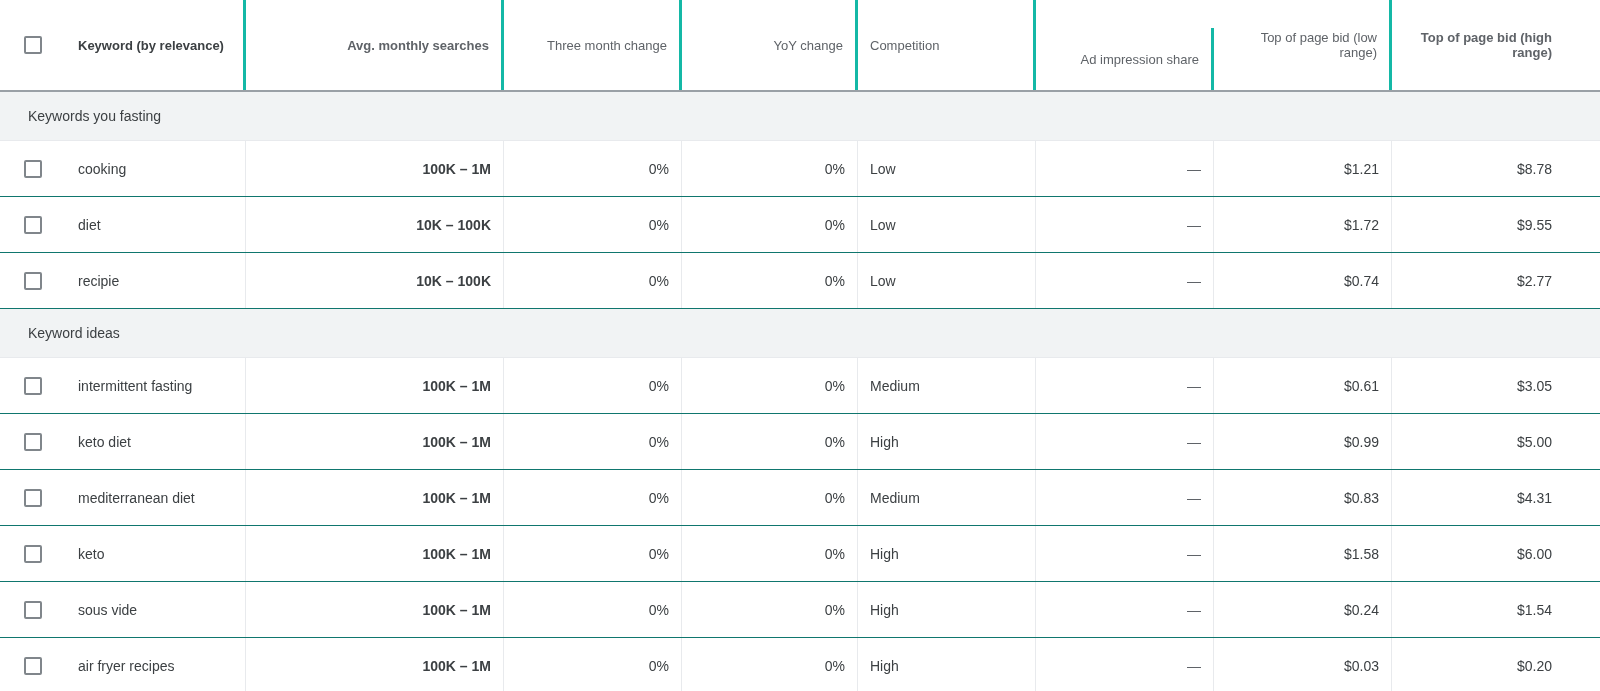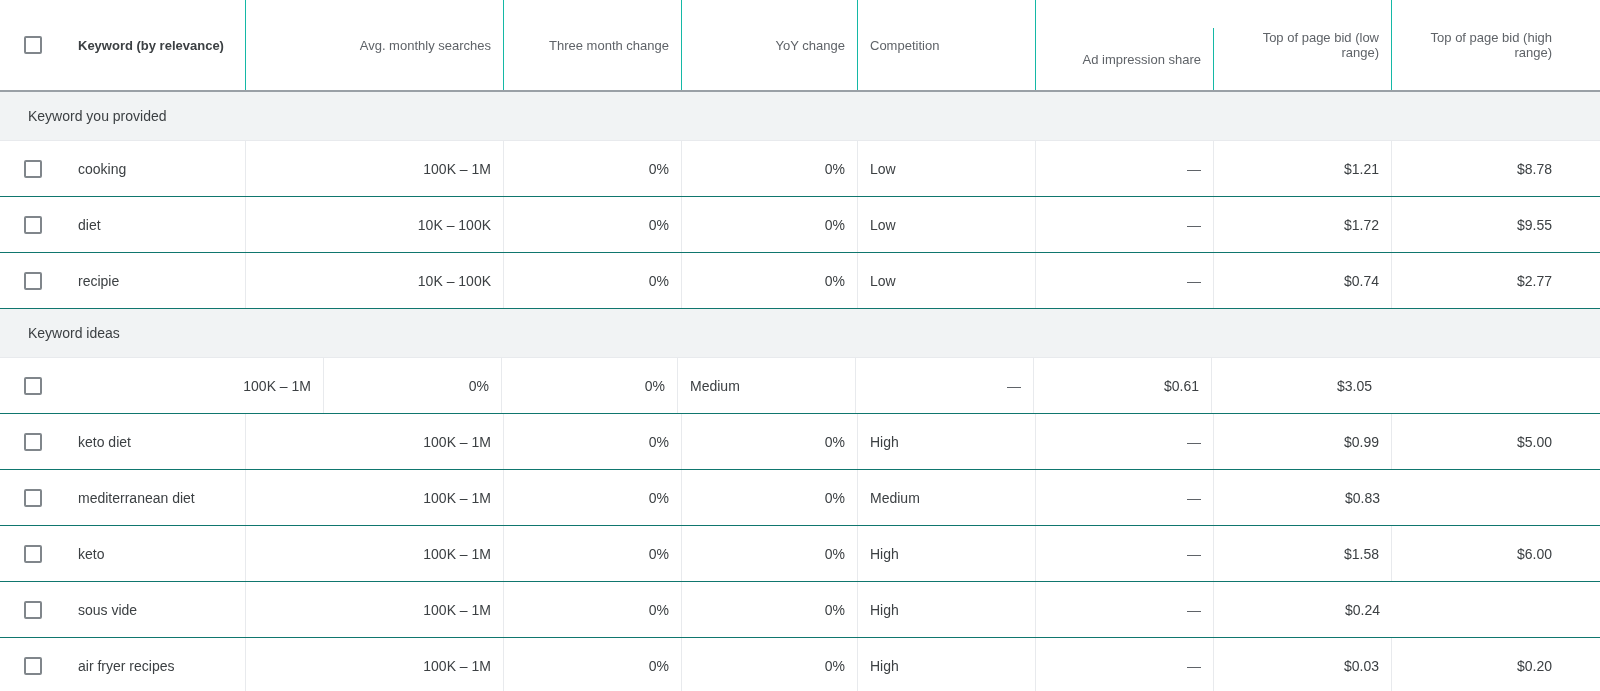--- a/index.html
+++ b/index.html
@@ -20,21 +20,21 @@
     border-bottom: 2px solid #9aa0a6;
     background: #fff;
   }
   .hdr-cell {
     padding: 12px 12px;
     font-size: 13px;
     color: #5f6368;
     display: flex;
     align-items: center;
     min-height: 62px;
-    border-right: 1px solid #14b8a6;
+    border-right: 3px solid #14b8a6;
   }
   .hdr-cell:last-child { border-right: none; }
   .hdr-keyword {
     color: #202124;
     font-weight: 700;
   }
   .section-row {
     display: flex;
     align-items: center;
     background: #f1f3f4;
@@ -59,21 +59,21 @@
   .checkbox-cell {
     width: 66px;
     justify-content: center;
     border-right: none;
   }
   .keyword-cell {
     width: 180px;
     padding-left: 12px;
     color: #3c4043;
   }
-  .c-searches { width: 258px; justify-content: flex-end; }
+  .c-searches { width: 258px; justify-content: flex-end; font-weight: bold; }
   .c-threemonth { width: 178px; justify-content: flex-end; }
   .c-yoy { width: 176px; justify-content: flex-end; }
   .c-competition { width: 178px; justify-content: flex-start; }
   .c-impression { width: 178px; justify-content: flex-end; }
   .c-bidlow { width: 178px; justify-content: flex-end; }
   .c-bidhigh { width: 172px; justify-content: flex-end; }
   .num { text-align: right; }
   .checkbox {
     width: 18px;
     height: 18px;
@@ -93,25 +93,25 @@
     <div class="hdr-cell checkbox-cell">
       <div class="checkbox"></div>
     </div>
     <div class="hdr-cell keyword-cell hdr-keyword">Keyword (by relevance)</div>
     <div class="hdr-cell c-searches" style="justify-content:flex-end;">Avg. monthly searches</div>
     <div class="hdr-cell c-threemonth" style="justify-content:flex-end;">Three month change</div>
     <div class="hdr-cell c-yoy" style="justify-content:flex-end;">YoY change</div>
     <div class="hdr-cell c-competition">Competition</div>
     <div class="hdr-cell c-impression" style="justify-content:flex-end;margin-top:28px;">Ad impression share</div>
     <div class="hdr-cell c-bidlow" style="justify-content:flex-end; text-align:right;">Top of page bid (low range)</div>
-    <div class="hdr-cell c-bidhigh" style="justify-content:flex-end; text-align:right;">Top of page bid (high range)</div>
+    <div class="hdr-cell c-bidhigh" style="justify-content:flex-end; text-align:right;font-weight:bold;">Top of page bid (high range)</div>
   </div>
 
   <div id="table-body">
-      <div class="section-row">Keyword you provided</div>
+      <div class="section-row">Keywords you fasting</div>
       <div class="data-row">
         <div class="cell checkbox-cell">
           <div class="checkbox"></div>
         </div>
         <div class="cell keyword-cell">cooking</div>
         <div class="cell c-searches num">100K – 1M</div>
         <div class="cell c-threemonth num">0%</div>
         <div class="cell c-yoy num">0%</div>
         <div class="cell c-competition">Low</div>
         <div class="cell c-impression num dash">—</div>
@@ -142,20 +142,21 @@
         <div class="cell c-competition">Low</div>
         <div class="cell c-impression num dash">—</div>
         <div class="cell c-bidlow num">$0.74</div>
         <div class="cell c-bidhigh num">$2.77</div>
       </div>
       <div class="section-row">Keyword ideas</div>
       <div class="data-row">
         <div class="cell checkbox-cell">
           <div class="checkbox"></div>
         </div>
+        <div class="cell keyword-cell">intermittent fasting</div>
         <div class="cell c-searches num">100K – 1M</div>
         <div class="cell c-threemonth num">0%</div>
         <div class="cell c-yoy num">0%</div>
         <div class="cell c-competition">Medium</div>
         <div class="cell c-impression num dash">—</div>
         <div class="cell c-bidlow num">$0.61</div>
         <div class="cell c-bidhigh num">$3.05</div>
       </div>
       <div class="data-row">
         <div class="cell checkbox-cell">
@@ -174,20 +175,21 @@
         <div class="cell checkbox-cell">
           <div class="checkbox"></div>
         </div>
         <div class="cell keyword-cell">mediterranean diet</div>
         <div class="cell c-searches num">100K – 1M</div>
         <div class="cell c-threemonth num">0%</div>
         <div class="cell c-yoy num">0%</div>
         <div class="cell c-competition">Medium</div>
         <div class="cell c-impression num dash">—</div>
         <div class="cell c-bidlow num">$0.83</div>
+        <div class="cell c-bidhigh num">$4.31</div>
       </div>
       <div class="data-row">
         <div class="cell checkbox-cell">
           <div class="checkbox"></div>
         </div>
         <div class="cell keyword-cell">keto</div>
         <div class="cell c-searches num">100K – 1M</div>
         <div class="cell c-threemonth num">0%</div>
         <div class="cell c-yoy num">0%</div>
         <div class="cell c-competition">High</div>
@@ -199,20 +201,21 @@
         <div class="cell checkbox-cell">
           <div class="checkbox"></div>
         </div>
         <div class="cell keyword-cell">sous vide</div>
         <div class="cell c-searches num">100K – 1M</div>
         <div class="cell c-threemonth num">0%</div>
         <div class="cell c-yoy num">0%</div>
         <div class="cell c-competition">High</div>
         <div class="cell c-impression num dash">—</div>
         <div class="cell c-bidlow num">$0.24</div>
+        <div class="cell c-bidhigh num">$1.54</div>
       </div>
       <div class="data-row">
         <div class="cell checkbox-cell">
           <div class="checkbox"></div>
         </div>
         <div class="cell keyword-cell">air fryer recipes</div>
         <div class="cell c-searches num">100K – 1M</div>
         <div class="cell c-threemonth num">0%</div>
         <div class="cell c-yoy num">0%</div>
         <div class="cell c-competition">High</div>

